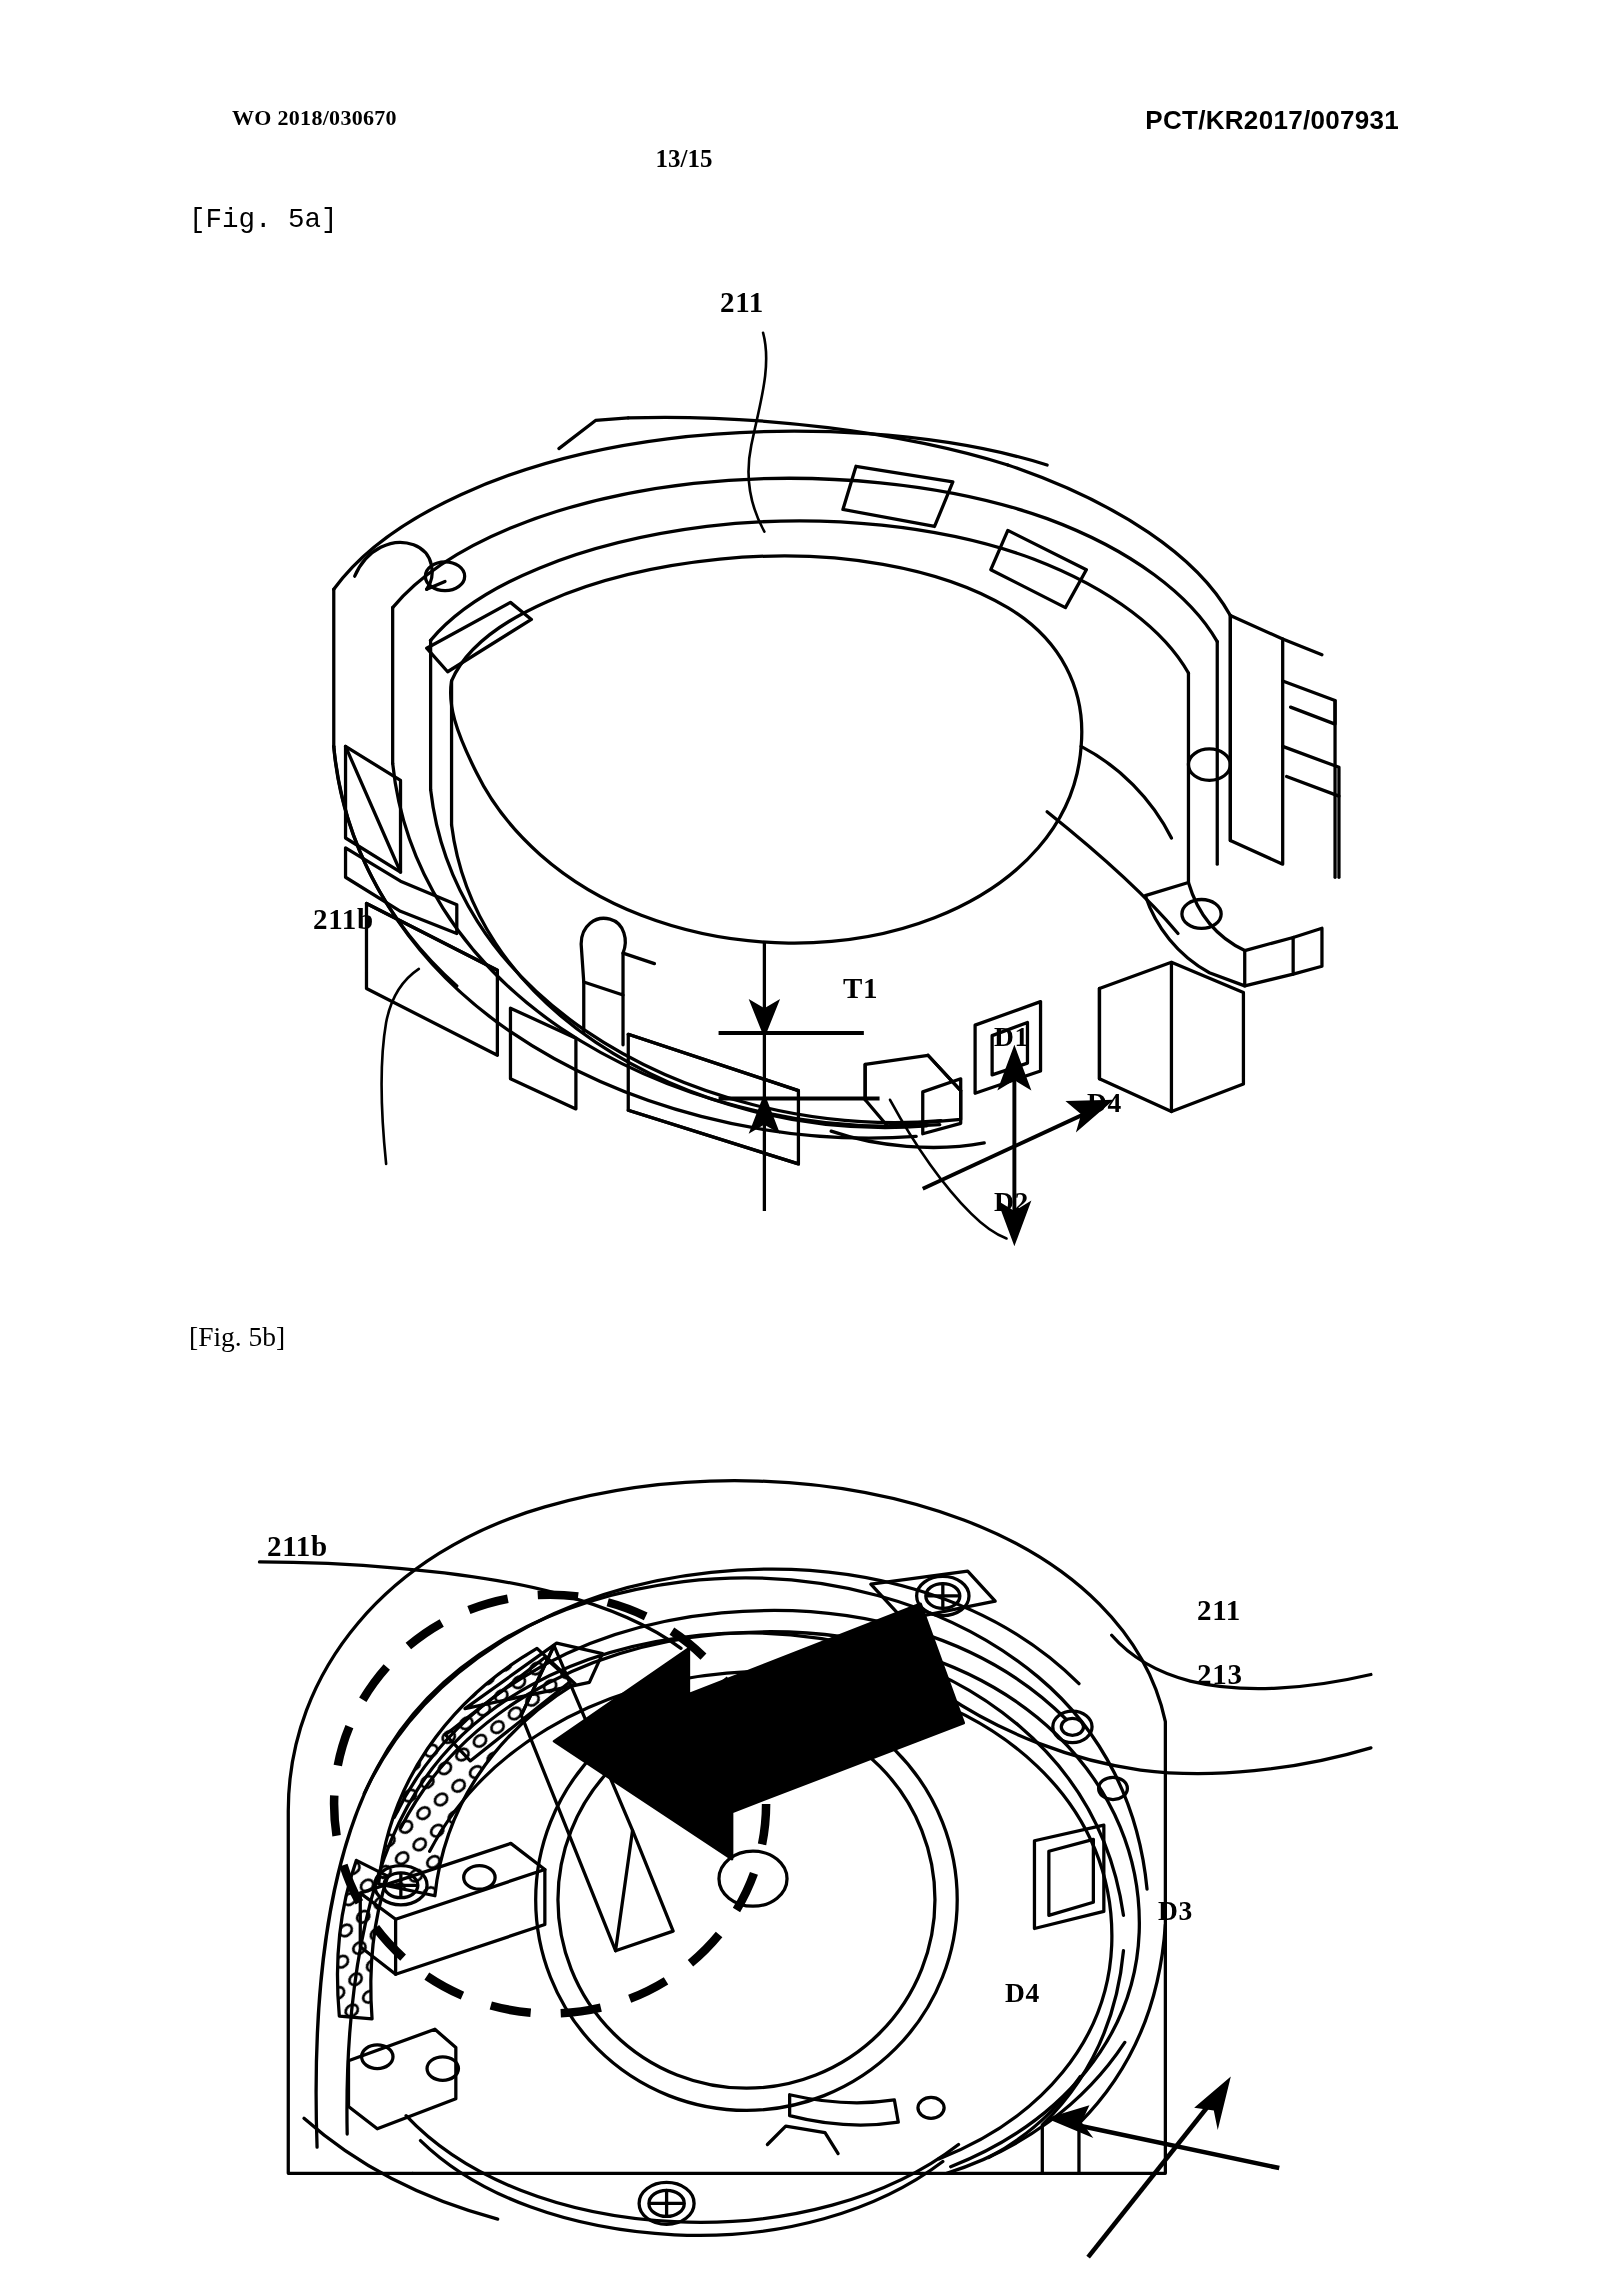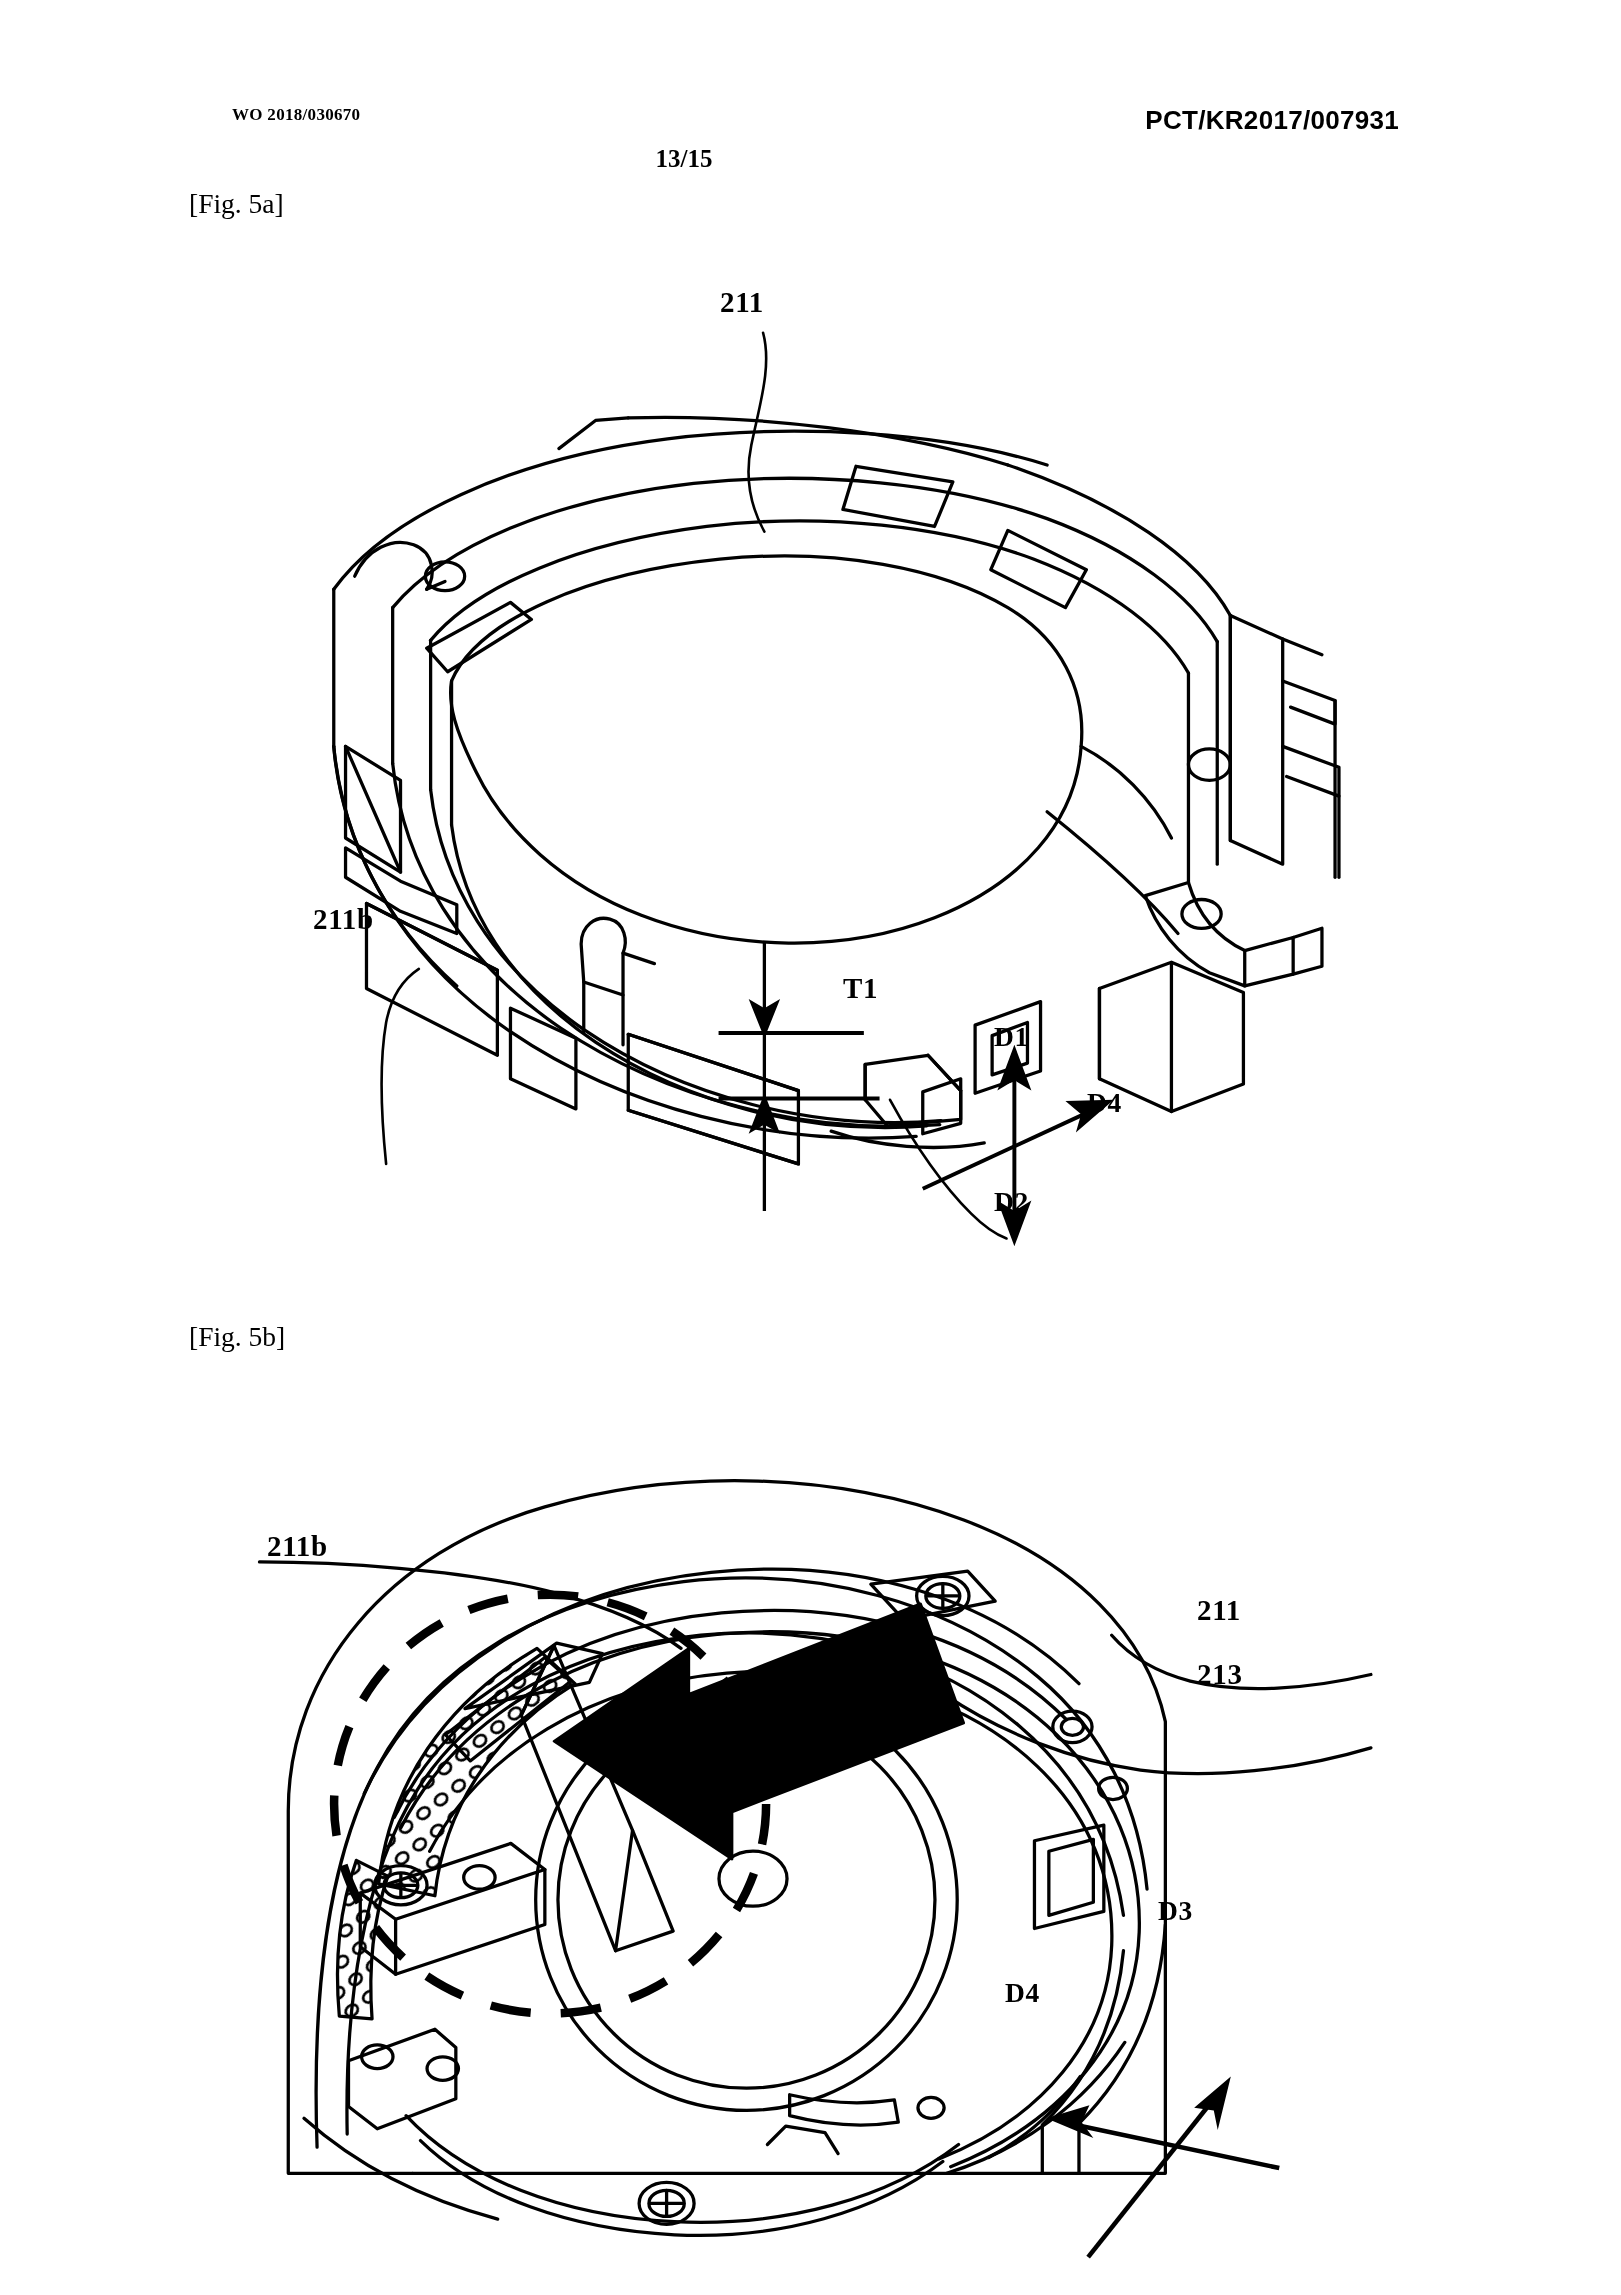--- a/index.html
+++ b/index.html
@@ -30,21 +30,21 @@
     left: 0;
     width: 1622px;
     height: 39px;
   }
   .hdr-left {
     position: absolute;
     left: 232px;
     top: 0;
     font-family: "Liberation Serif", serif;
     font-weight: bold;
-    font-size: 17px;
+    font-size: 22px;
     letter-spacing: 0.3px;
     white-space: nowrap;
   }
   .hdr-right {
     position: absolute;
     right: 223px;
     top: 0;
     font-family: Liberation Sans, sans-serif;
     font-weight: bold;
     font-size: 26px;
@@ -62,21 +62,21 @@
     font-size: 25px;
   }
 
   
   .fig-caption {
     position: absolute;
     font-family: "Liberation Serif", serif;
     font-size: 27.5px;
     white-space: nowrap;
   }
-  #cap-5a { left: 189px; top: 188px; }
+  #cap-5a { left: 189px; top: 204px; font-family: Liberation Mono, monospace; }
   #cap-5b { left: 189px; top: 1321px; }
 
   
   .figwrap {
     position: absolute;
   }
   #fig5a-wrap { left: 170px; top: 249px; width: 1283px; height: 1034px; }
   #fig5b-wrap { left: 249px; top: 1427px; width: 1152px; height: 838px; }
 
   .figsvg { display: block; width: 100%; height: 100%; }

